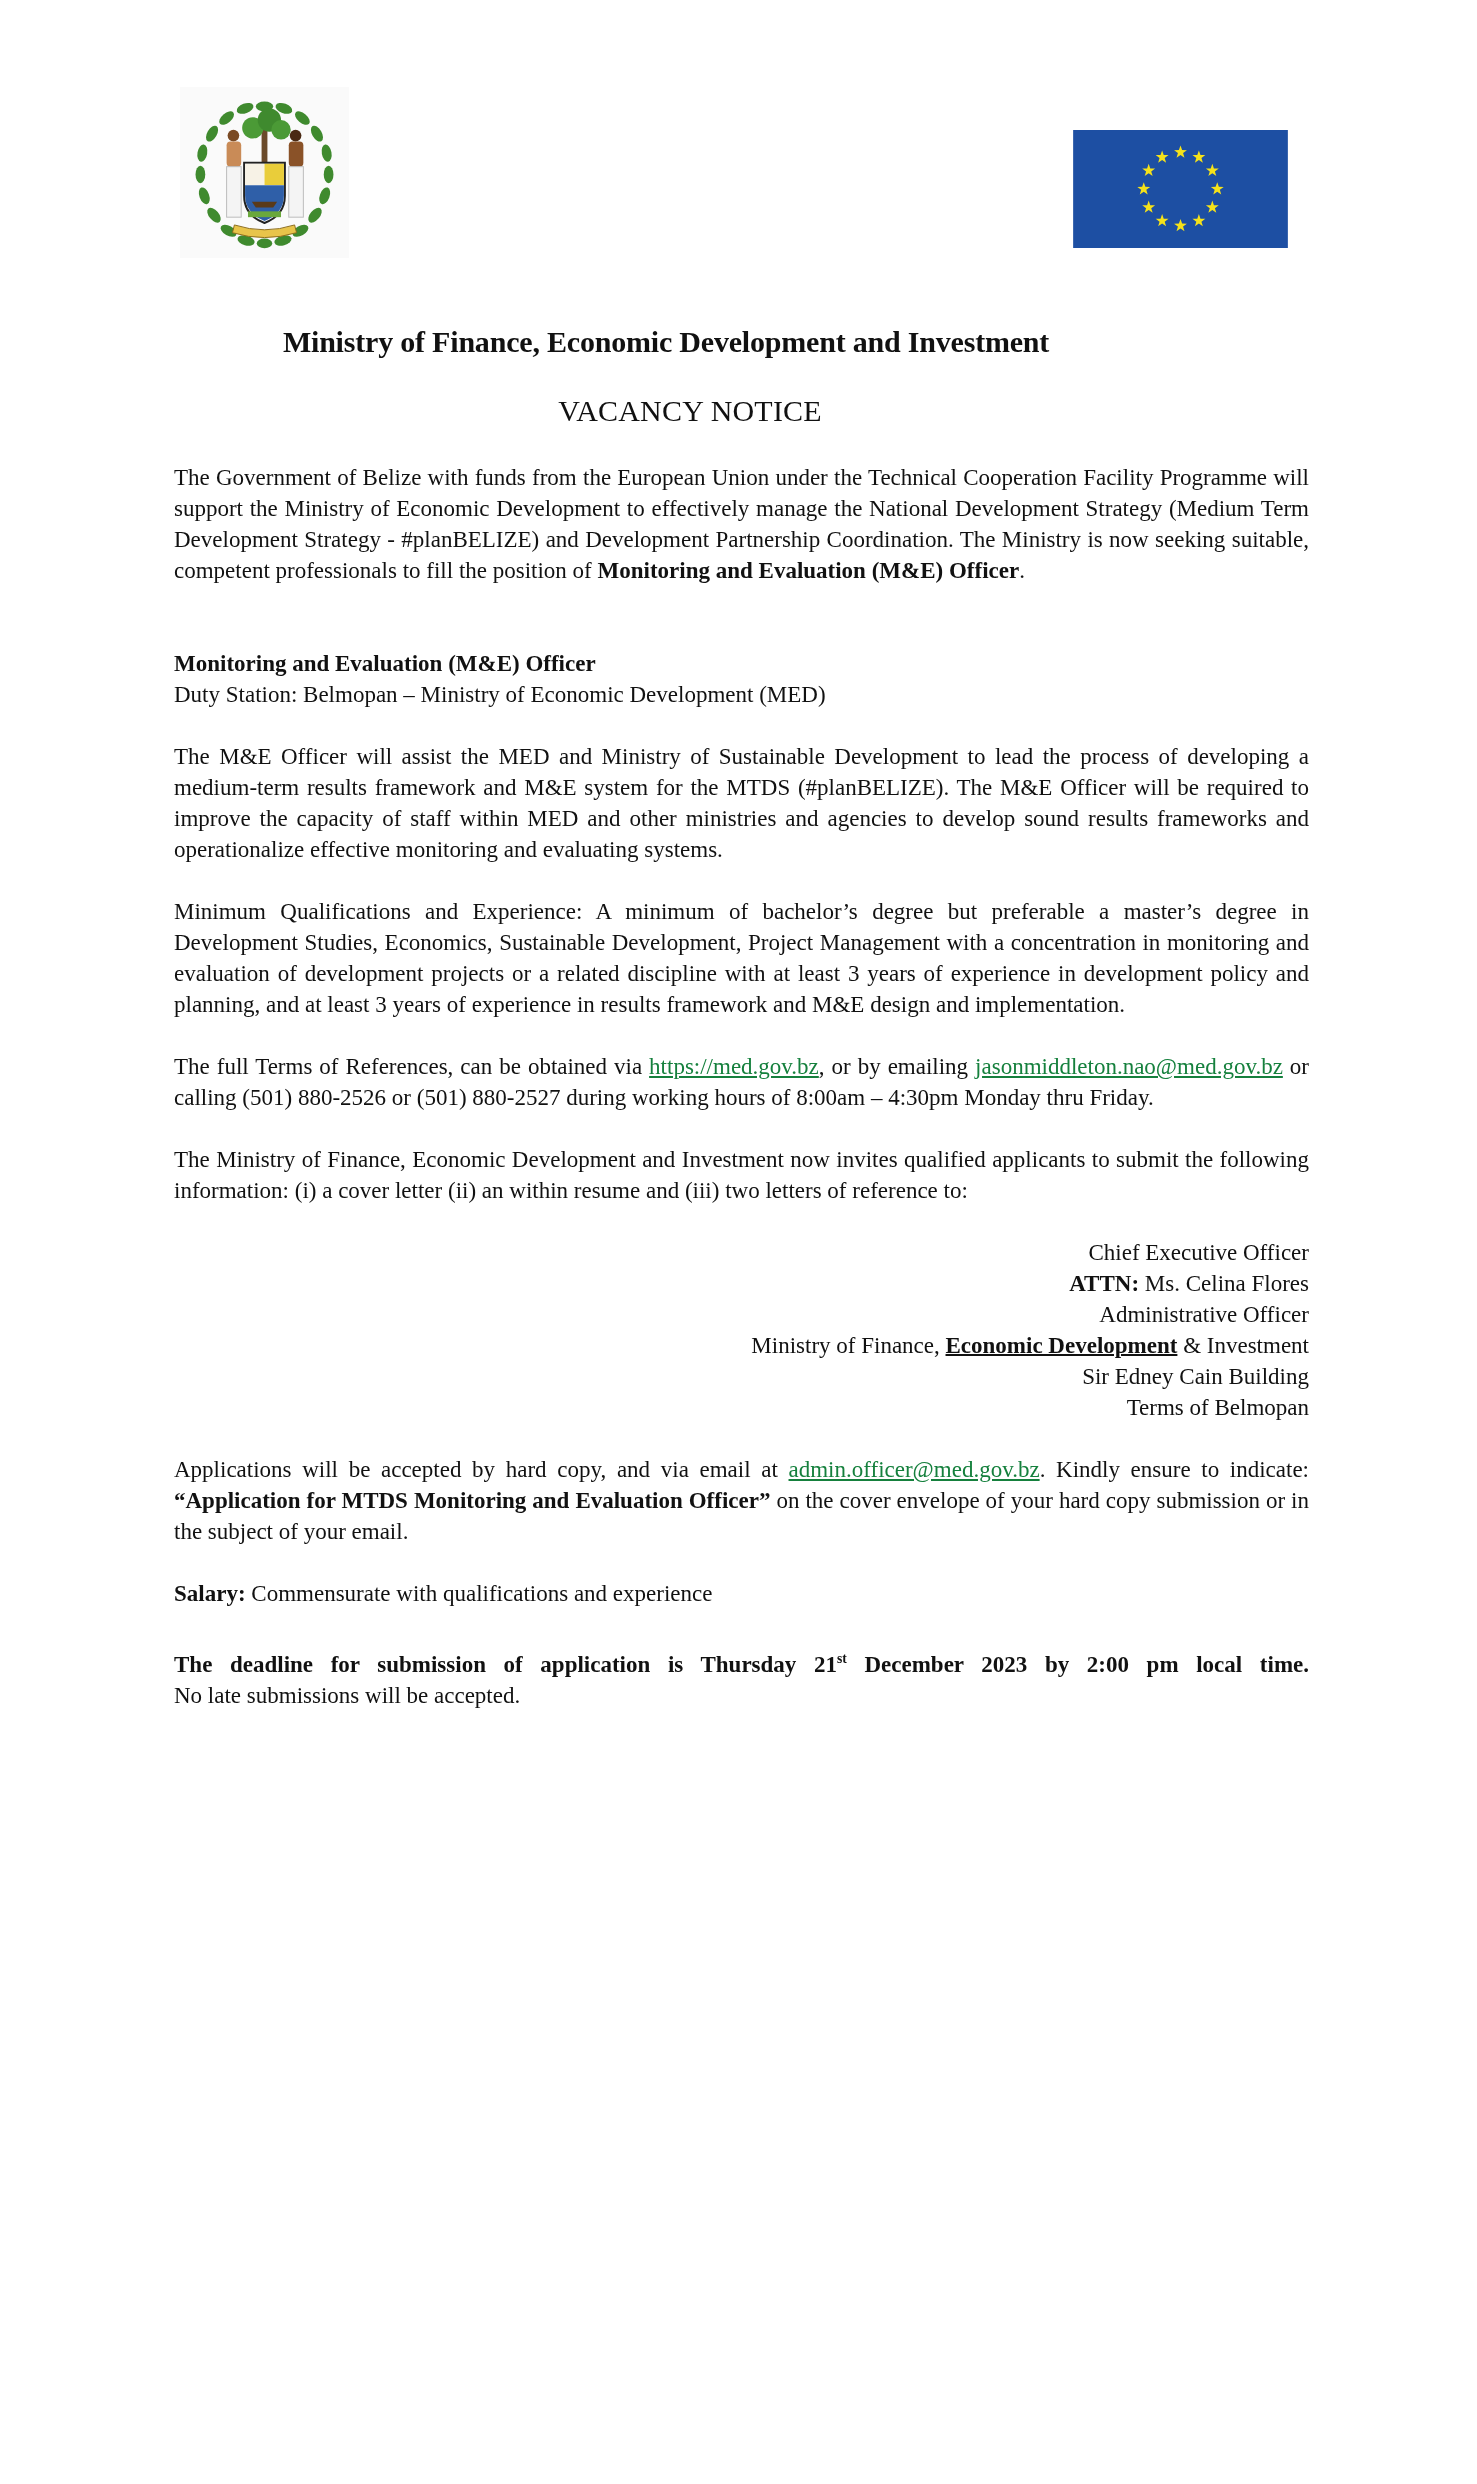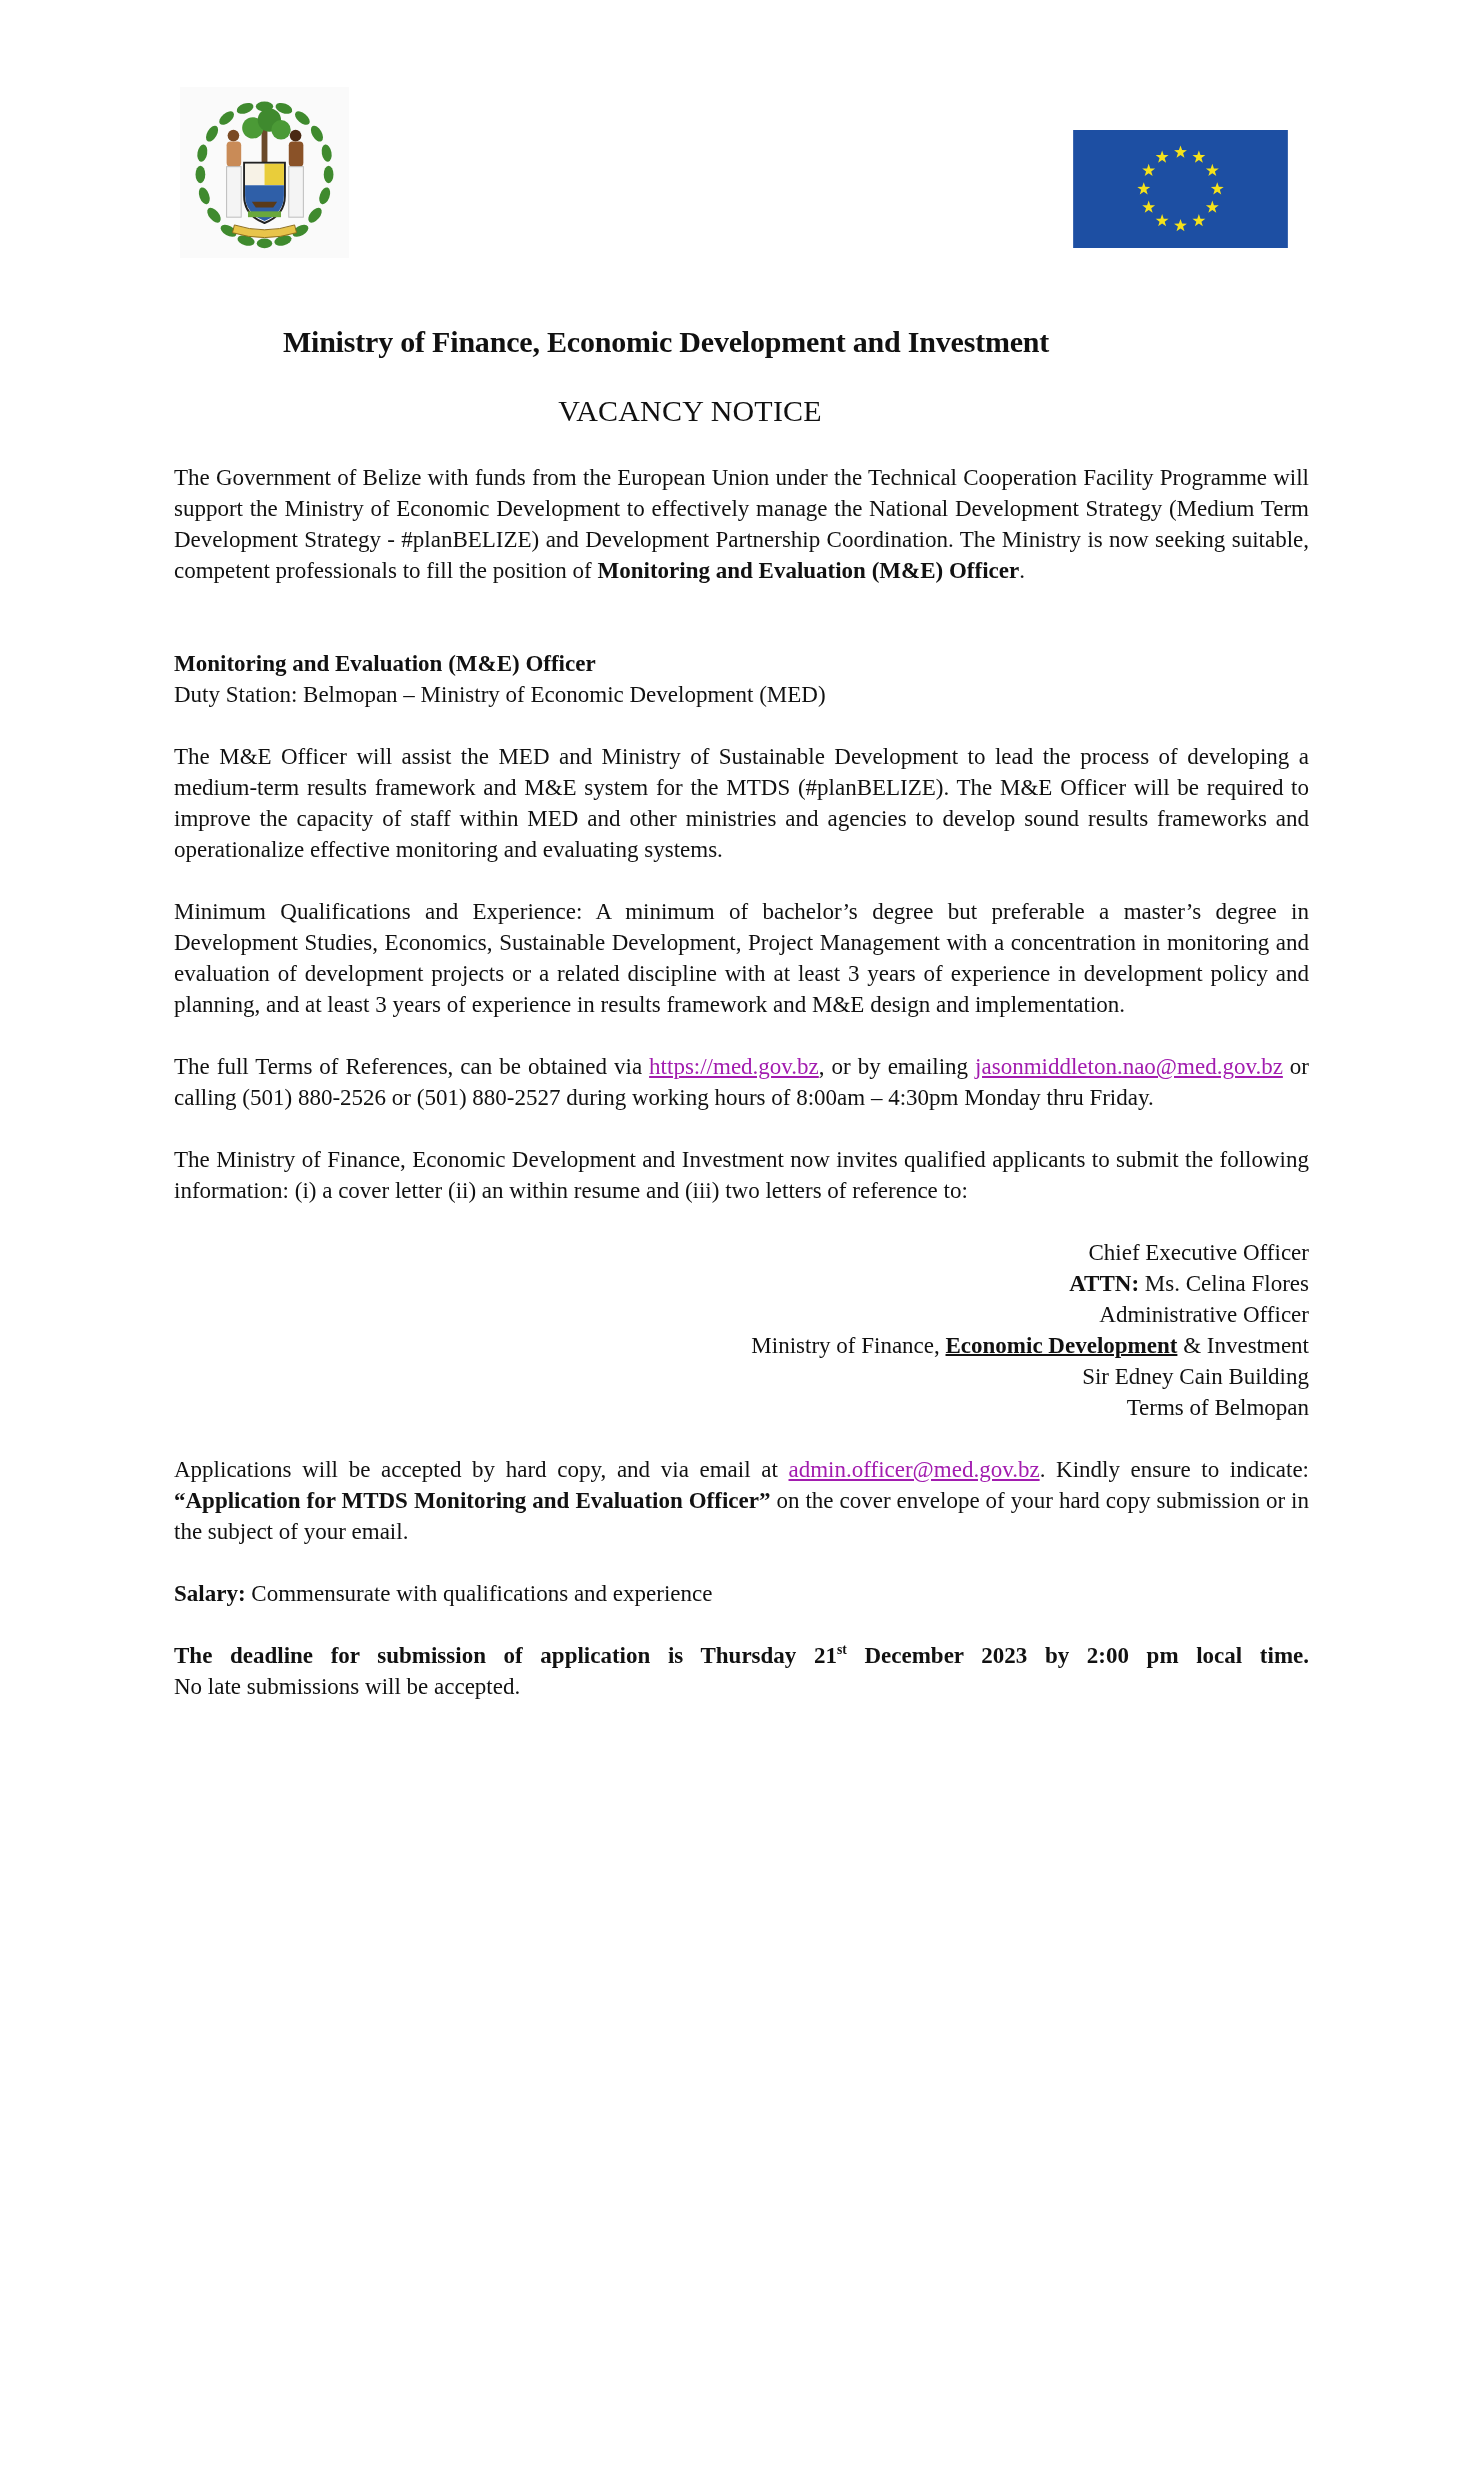--- a/index.html
+++ b/index.html
@@ -13,21 +13,21 @@
   .h1 { position: absolute; left: 0; width: 1332px; top: 325px; text-align: center;
         font-size: 30px; font-weight: bold; letter-spacing: -0.2px; }
   .h2 { position: absolute; left: 0; width: 1380px; top: 394px; text-align: center;
         font-size: 30px; letter-spacing: 0.2px; }
 
   .body { position: absolute; left: 174px; width: 1135px; top: 462px; font-size: 23px; line-height: 31px; }
   .p { margin: 0; text-align: justify; }
   .gap1 { height: 31px; }
   .gap2 { height: 62px; }
   .b { font-weight: bold; }
-  a.link { color: #a21caf; text-decoration: underline; }
+  a.link { color: #15803d; text-decoration: underline; }
   .ul { text-decoration: underline; text-decoration-thickness: 1.9px; }
   sup { font-size: 13.6px; line-height: 0; vertical-align: super; font-weight: bold; }
   .addr div { text-align: right; }
 </style>
 </head>
 <body>
 
 <div class="page">
 
   <div class="logo-belize">
@@ -136,19 +136,19 @@
     <div class="gap1"></div>
 
     <p class="p">
       <span>Applications will be accepted by hard copy, and via email at </span><a class="link" href="#">admin.officer@med.gov.bz</a><span>. Kindly ensure to indicate: </span><span class="b">“Application for MTDS Monitoring and Evaluation Officer”</span><span> on the cover envelope of your hard copy submission or in the subject of your email.</span>
     </p>
     <div class="gap1"></div>
 
     <div><span class="b">Salary:</span><span> Commensurate with qualifications and experience</span></div>
     <div class="gap1"></div>
 
-    <p class="p b" style="text-align: justify; text-align-last: justify;">
+    <p class="p b" style="text-align: justify; text-align-last: justify; margin-top: 9px;">
       <span>The deadline for submission of application is Thursday 21</span><sup>st</sup><span> December 2023 by 2:00 pm local time.</span>
     </p>
     <div>No late submissions will be accepted.</div>
   </div>
 </div>
 
 
 </body></html>

